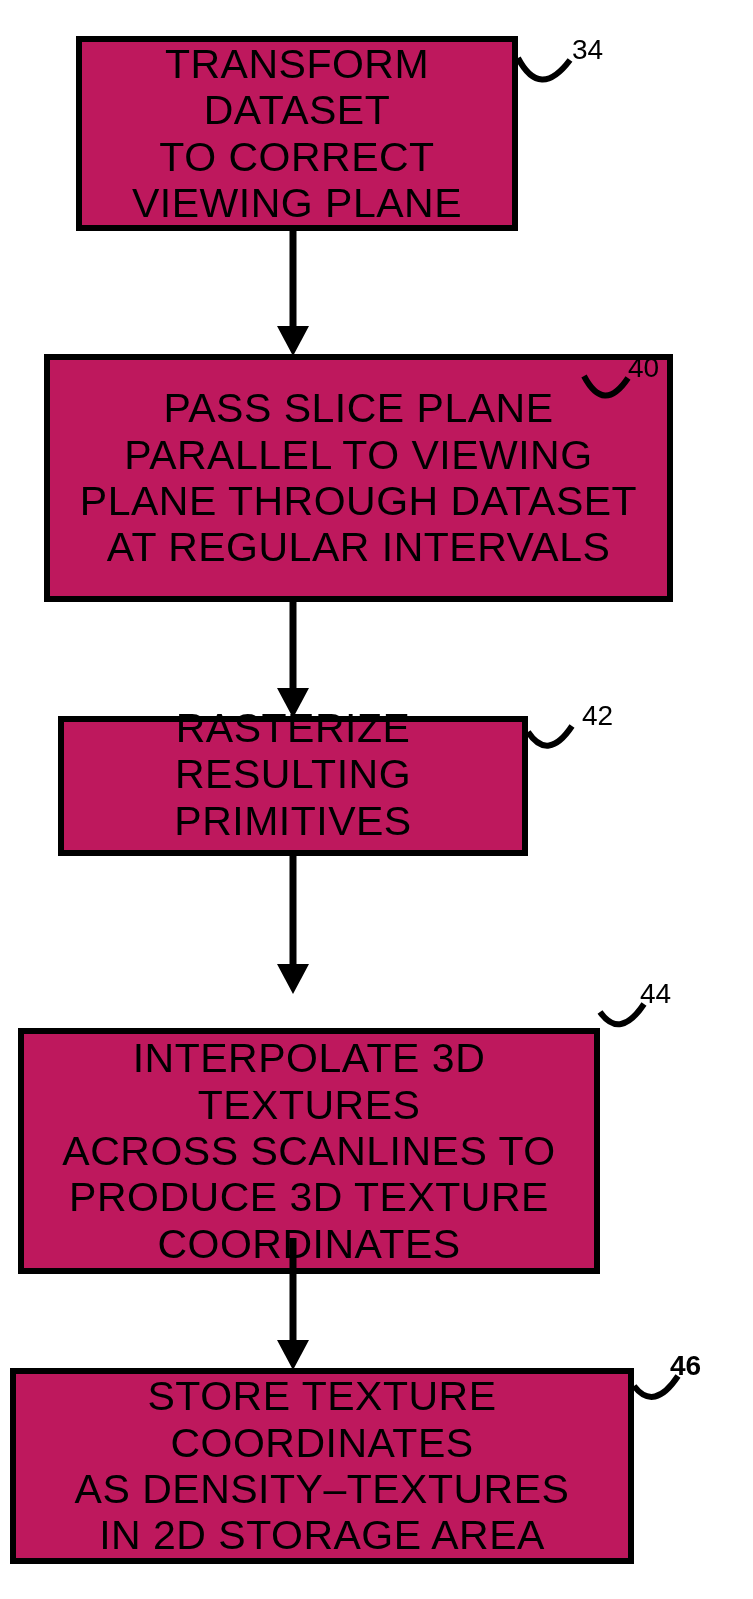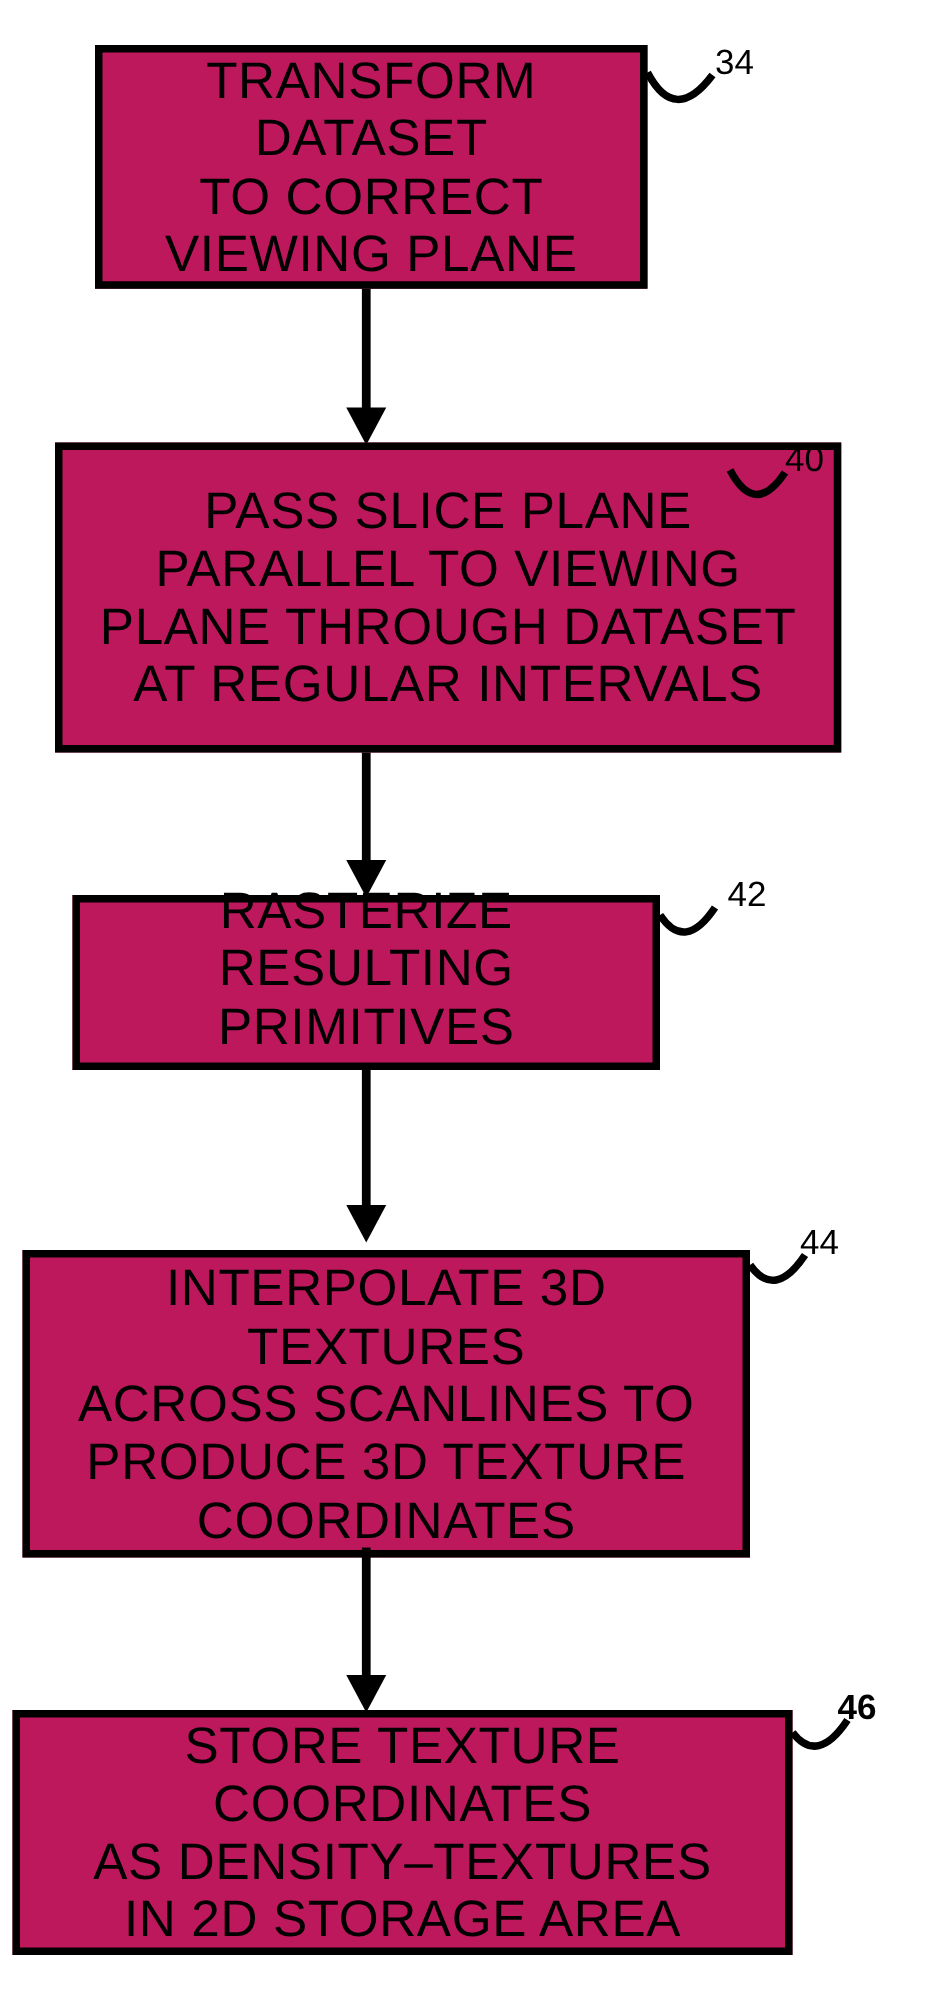--- a/index.html
+++ b/index.html
@@ -88,21 +88,21 @@
 <svg class="leader" style="left:520px; top:696px; width:70px; height:70px;" viewBox="0 0 70 70">
   <path d="M 8 36 Q 28 66 52 30" stroke="#000" stroke-width="6" fill="none"></path>
 </svg>
 <div class="label" style="left:570px; top:700px;margin-left:12px;">
   <span>42</span>
 </div>
 
 <div class="connector" style="left:293px; top:856px; height:110px;"></div>
 <div class="arrowhead" style="left:293px; top:964px;"></div>
 
-<div class="node" style="left:18px; top:1000px; width:582px; height:246px;">
+<div class="node" style="left:18px; top:1028px; width:582px; height:246px;">
   <span style="white-space:pre-line;">INTERPOLATE 3D TEXTURES
 ACROSS SCANLINES TO
 PRODUCE 3D TEXTURE
 COORDINATES</span>
 </div>
 <svg class="leader" style="left:592px; top:974px; width:70px; height:70px;" viewBox="0 0 70 70">
   <path d="M 8 38 Q 28 66 52 30" stroke="#000" stroke-width="6" fill="none"></path>
 </svg>
 <div class="label" style="left:640px; top:978px;">
   <span>44</span>

